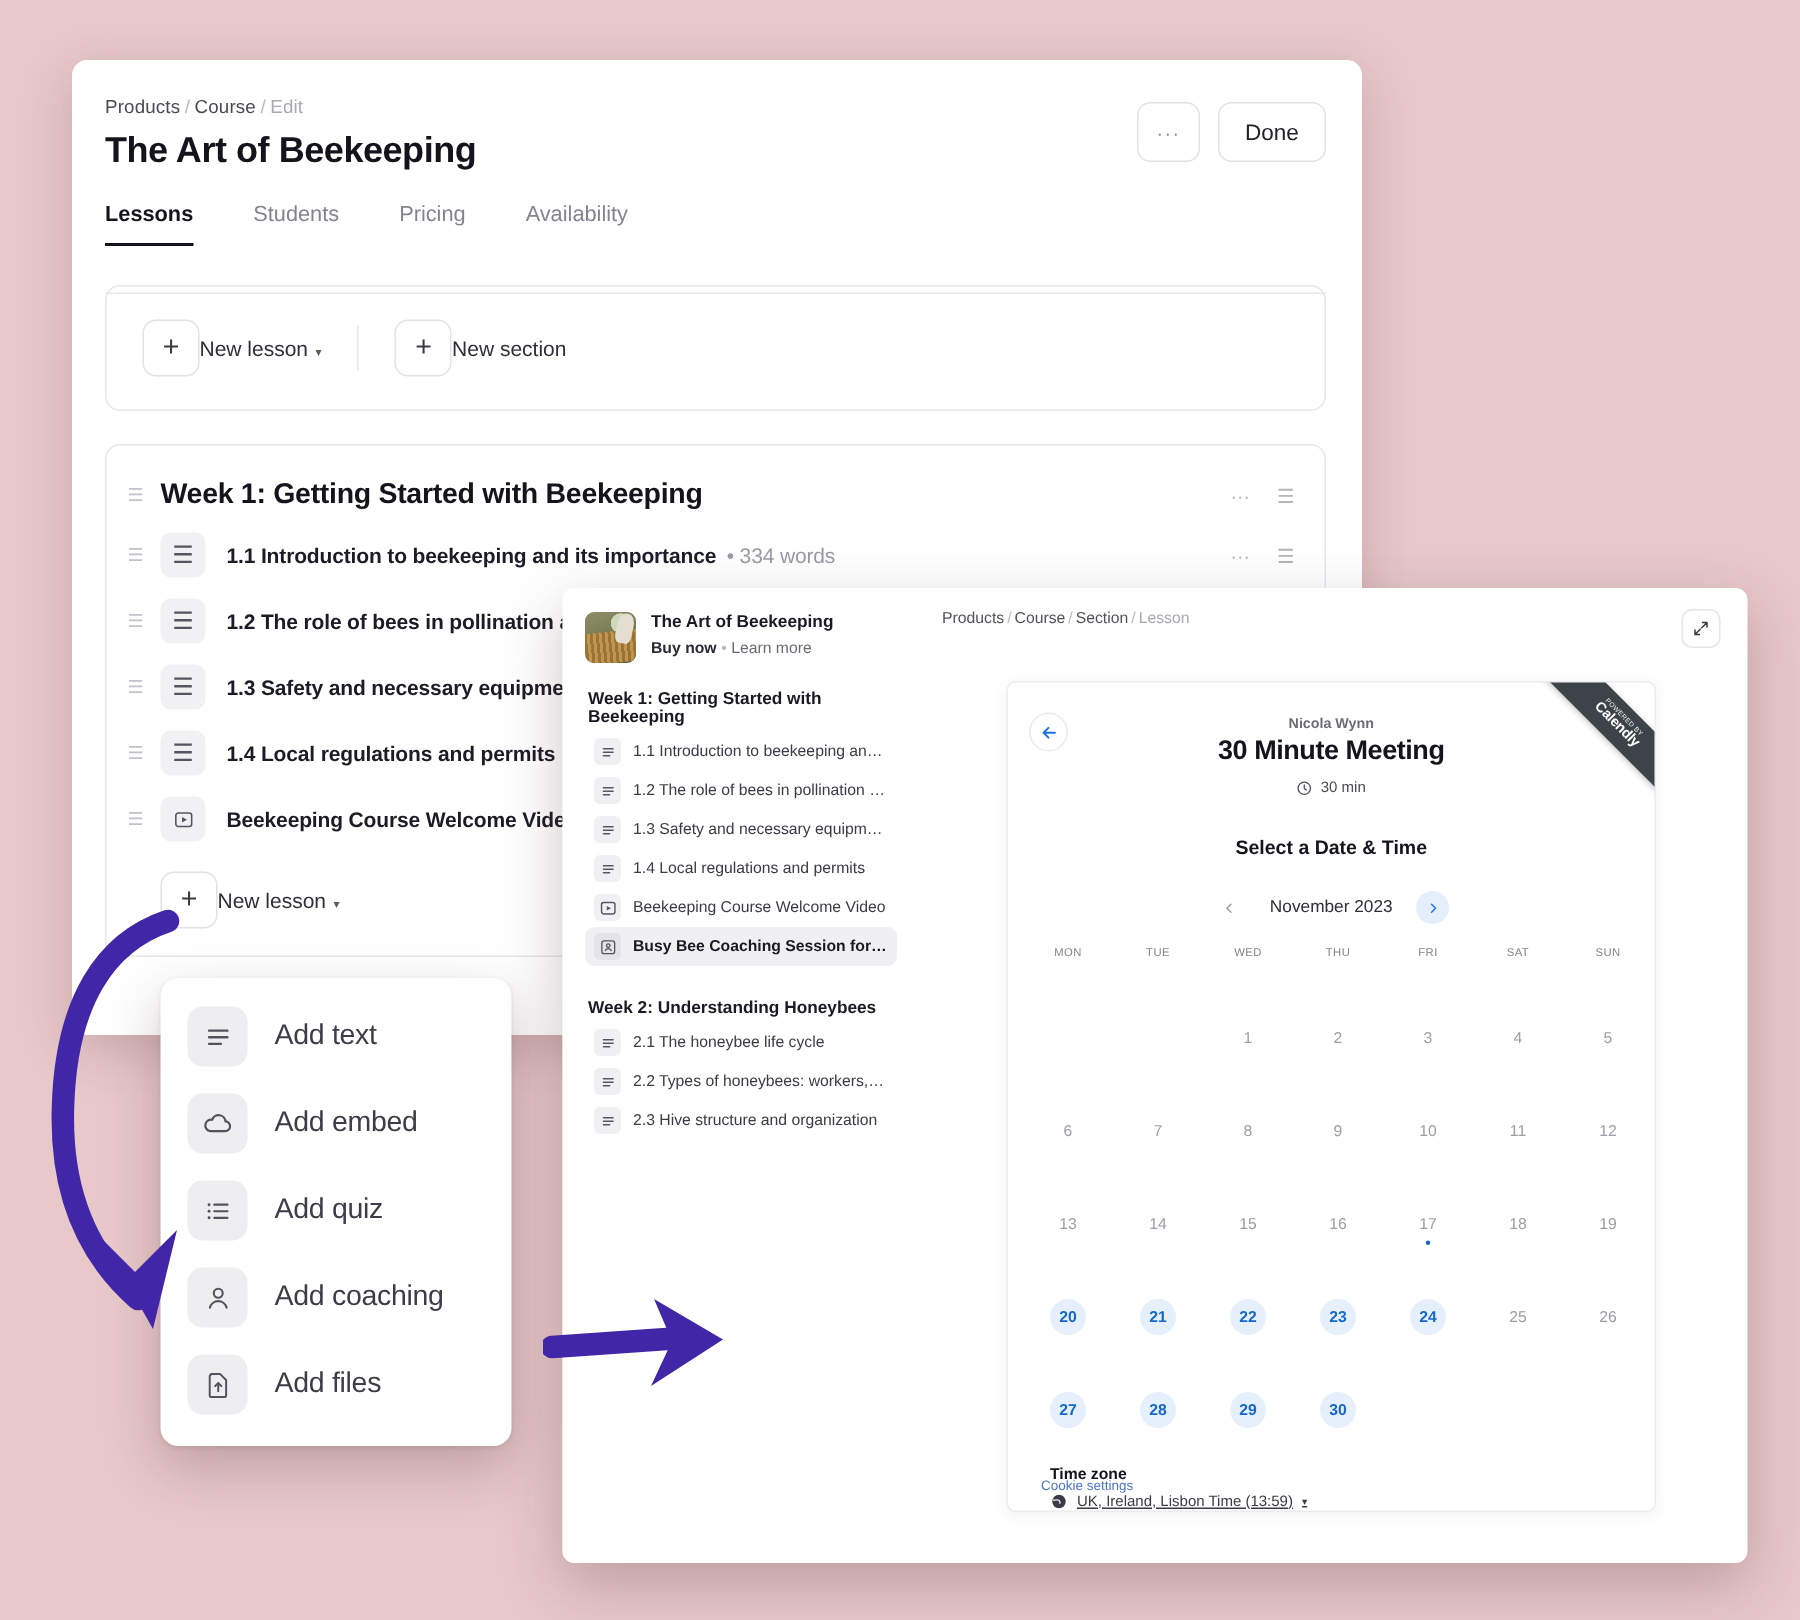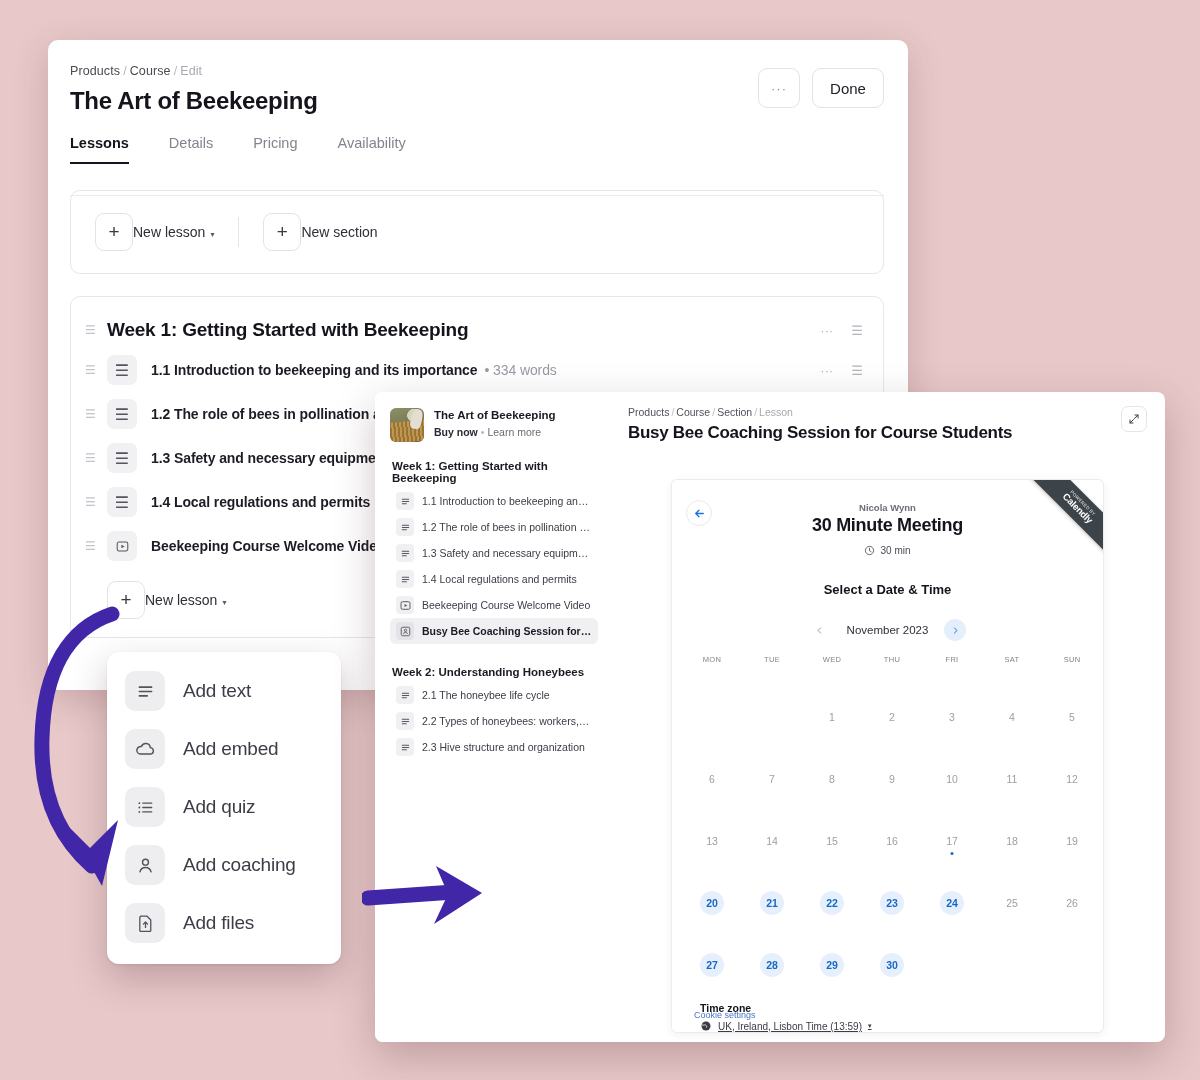--- a/index.html
+++ b/index.html
@@ -185,21 +185,21 @@
           <div class="page-title">The Art of Beekeeping</div>
         </div>
         <div style="display:flex; gap:12px; margin-top:4px;">
           <div class="sqbtn" style="width:42px;height:40px;letter-spacing:1px;font-size:13px;color:#8a8a94;">···</div>
           <div class="sqbtn" style="width:72px;height:40px;font-size:15px;color:#21212b;">Done</div>
         </div>
       </div>
 
       <div class="tabs">
         <div class="tab active">Lessons</div>
-        <div class="tab">Details</div>
+        <div class="tab">Students</div>
         <div class="tab">Pricing</div>
         <div class="tab">Availability</div>
       </div>
       <div class="tabs-rule"></div>
 
       <div class="panel">
         <div class="new-row">
           <div class="sqbtn">+</div>
           <div class="new-label">
             <span>New lesson</span><span class="caret">▾</span>
@@ -410,21 +410,20 @@
             </svg>
           </div>
         <div class="sl-text">2.3 Hive structure and organization</div>
       </div>
     </div>
 
     <div class="fw-main">
       <div class="fw-crumb">
         <span>Products</span><span class="sep">/</span><span>Course</span><span class="sep">/</span><span>Section</span><span class="sep">/</span><span class="dim">Lesson</span>
       </div>
-      <div class="fw-title">Busy Bee Coaching Session for Course Students</div>
       <div class="expand-btn">
         <svg width="12" height="12" viewBox="0 0 24 24" fill="none" stroke="currentColor" stroke-width="2" stroke-linecap="round" stroke-linejoin="round">
           <path d="M14 4h6v6M20 4l-7 7M10 20H4v-6M4 20l7-7"></path>
         </svg>
       </div>
 
       <div class="cal-card">
         <div class="ribbon">
           <div class="r1">POWERED BY</div>
           <div class="r2">Calendly</div>

